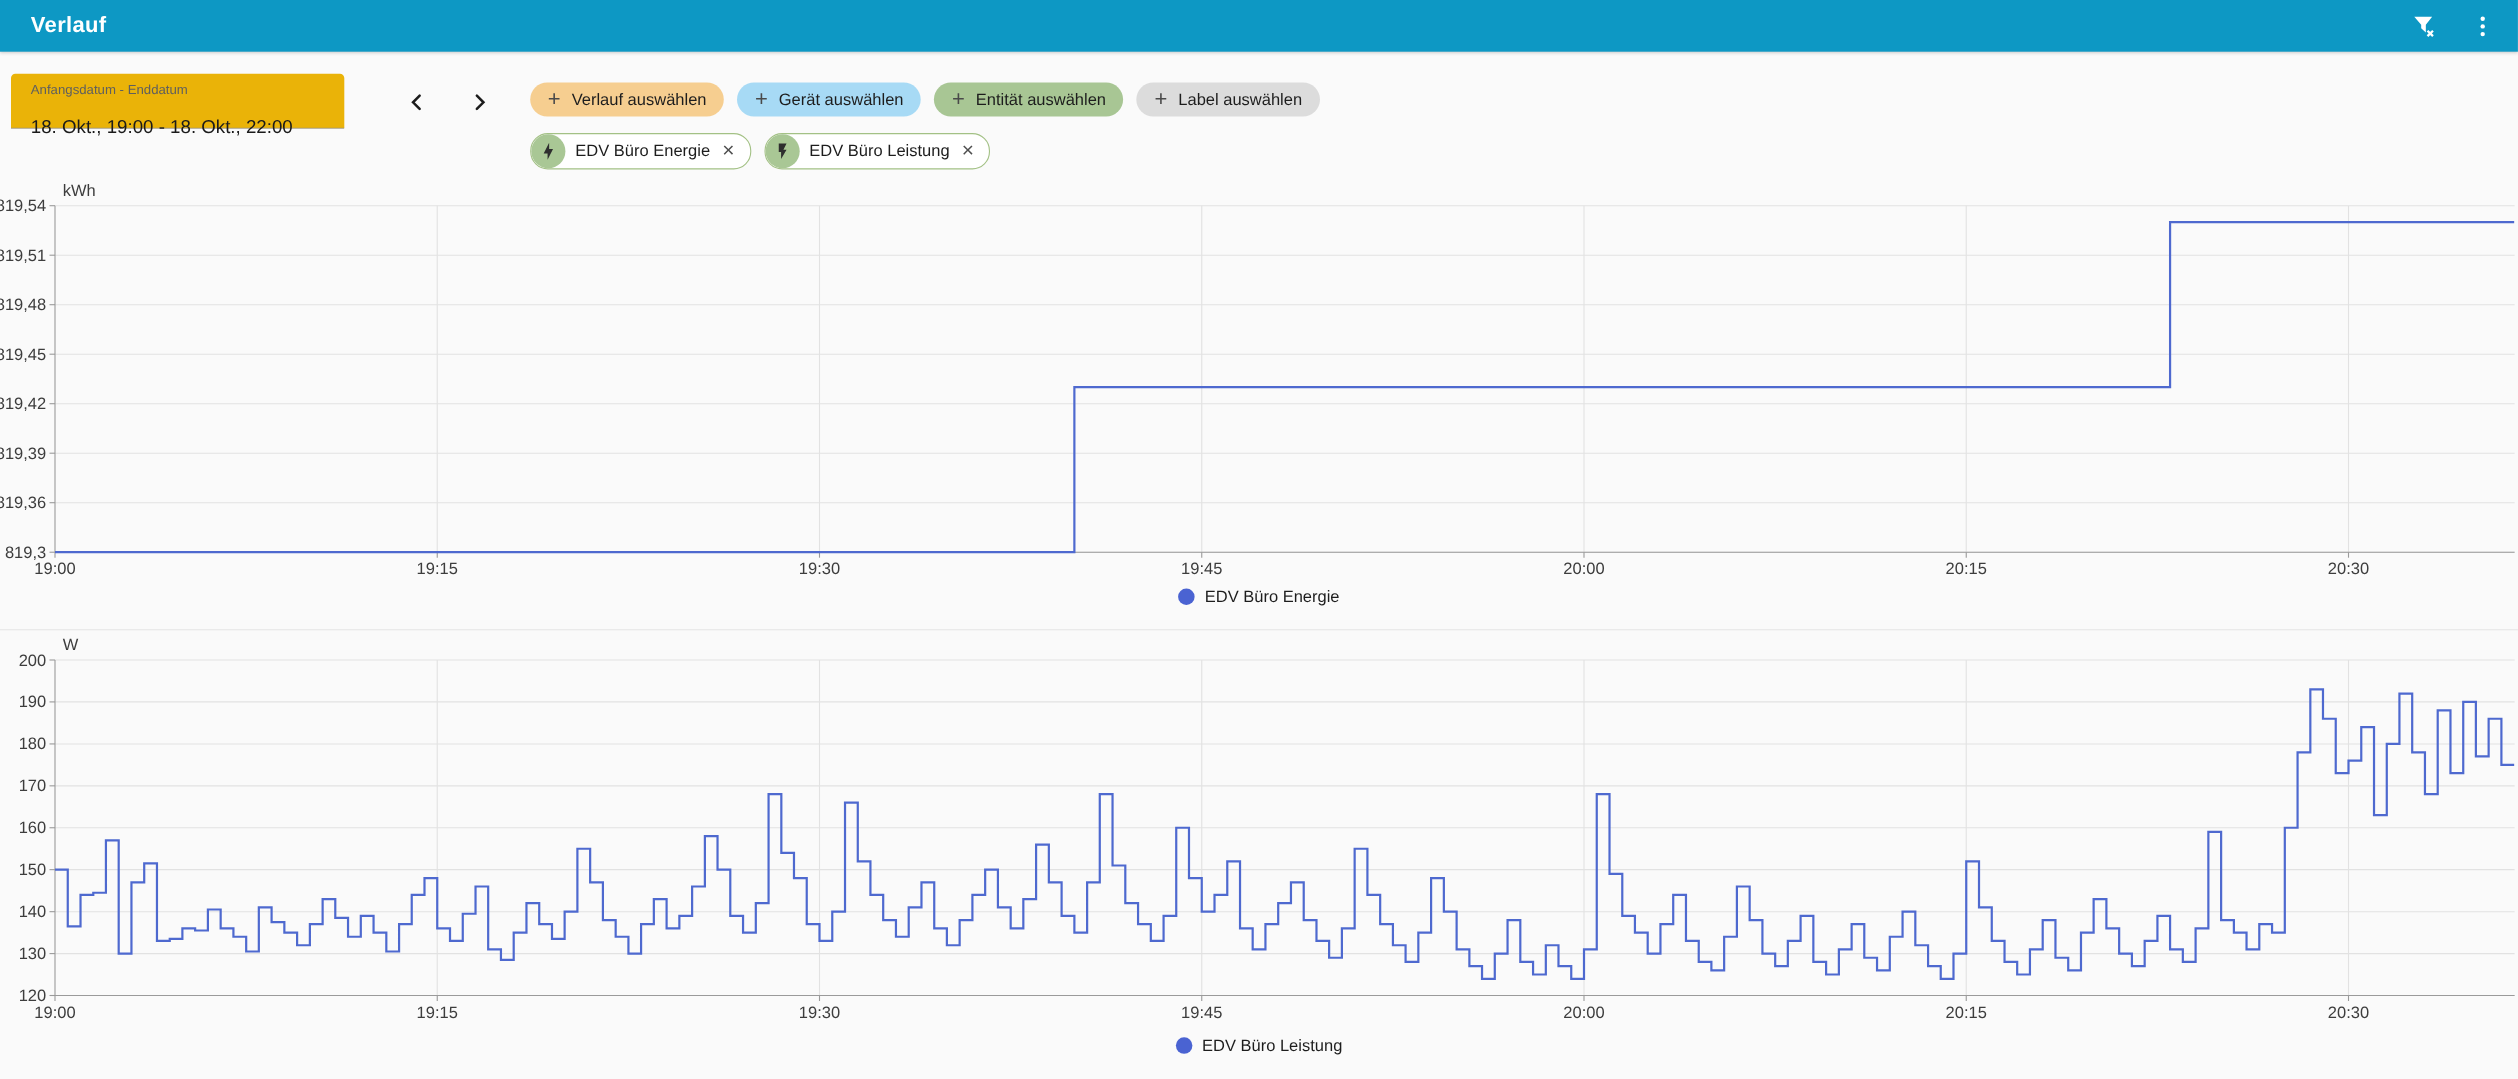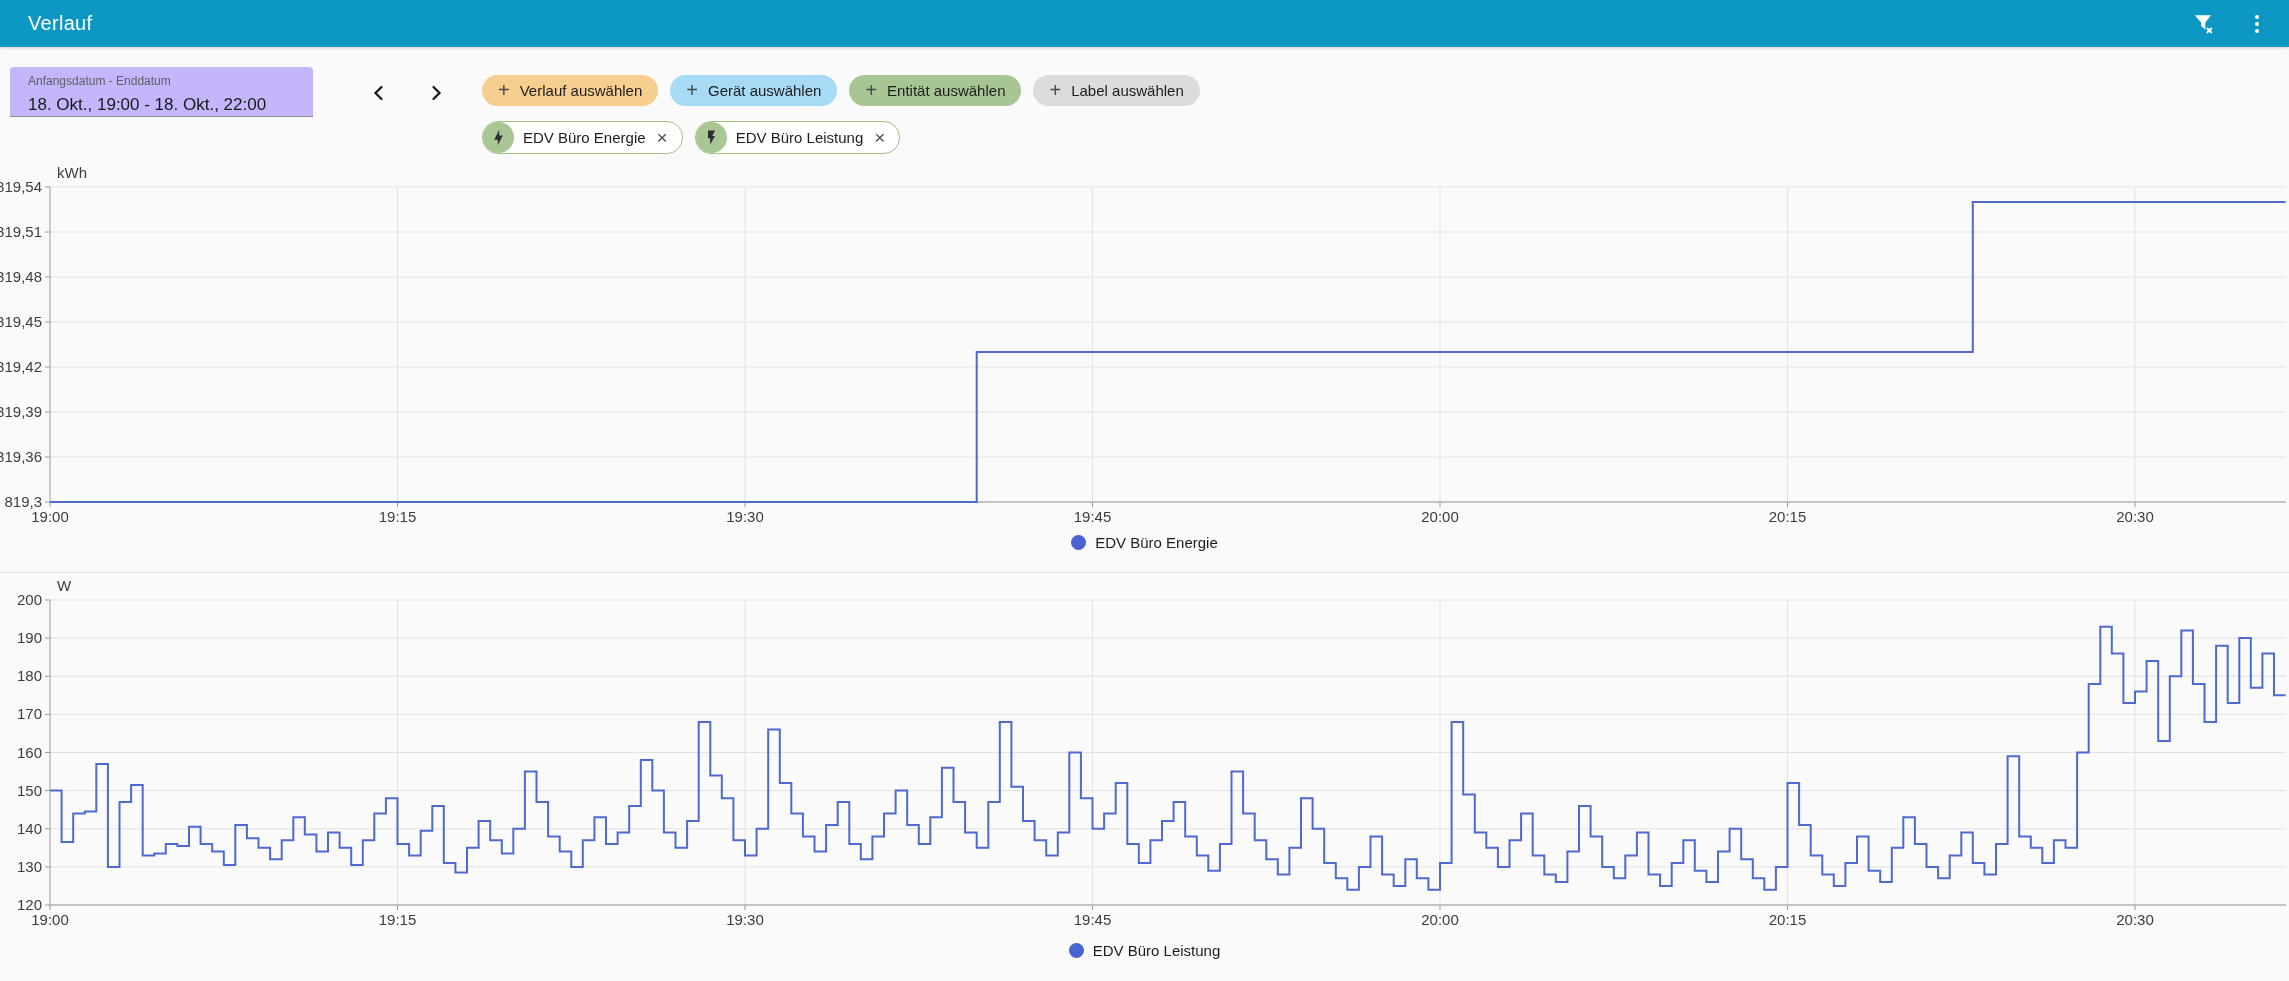--- a/index.html
+++ b/index.html
@@ -1,27 +1,27 @@
 <!DOCTYPE html>
 <html><head>
 <meta charset="utf-8">
 <style>
   html,body{margin:0;padding:0}
   body{width:2289px;height:981px;background:#fafafa;font-family:"Liberation Sans",sans-serif;overflow:hidden;position:relative}
 
   
   .app-bar{position:absolute;top:0;left:0;width:2289px;height:47px;background:#0d98c4;display:flex;align-items:center;box-sizing:border-box;padding:0 16px;box-shadow:0 1px 3px rgba(0,0,0,.18)}
-  .app-title{color:#fff;font-size:20px;margin-left:12px;font-weight:400;letter-spacing:.3px}
+  .app-title{color:#fff;font-size:20px;margin-left:12px;font-weight:700;letter-spacing:.3px}
   .app-actions{margin-left:auto;display:flex;align-items:center;gap:20px}
   .icon-btn{background:none;border:none;padding:4px;margin:0;cursor:pointer;display:flex;align-items:center}
 
   
-  .date-field{position:absolute;left:10px;top:67px;width:303px;height:50px;background:#c4b5fd;border-bottom:1px solid #8a8a8a;border-radius:4px 4px 0 0;box-sizing:border-box;padding:7px 0 0 18px;cursor:pointer}
+  .date-field{position:absolute;left:10px;top:67px;width:303px;height:50px;background:#eab308;border-bottom:1px solid #8a8a8a;border-radius:4px 4px 0 0;box-sizing:border-box;padding:7px 0 0 18px;cursor:pointer}
   .date-label{font-size:12px;color:#5f5f5f}
-  .date-value{font-size:17px;color:#1a1a1a;margin-top:7px}
+  .date-value{font-size:17px;color:#1a1a1a;margin-top:18px}
   .nav-btn{position:absolute;top:74px;width:38px;height:38px;background:none;border:none;cursor:pointer;display:flex;align-items:center;justify-content:center;padding:0}
   .nav-prev{left:360px}.nav-next{left:417px}
 
   .chip-row{position:absolute;left:482px;display:flex;gap:12px;align-items:center}
   .row1{top:75px}.row2{top:121px}
   .chip{display:inline-flex;align-items:center;height:31px;border-radius:16px;padding:0 16px;font-size:15px;color:#1d1d1d;gap:10px;border:none;cursor:pointer;white-space:nowrap}
   .plus{font-size:20px;color:#4a4a4a;line-height:1;transform:translateY(-1px)}
   .entity-chip{display:inline-flex;align-items:center;height:31px;border-radius:16px;background:#fff;border:1px solid #a3c185;padding:0 12px 0 0;gap:9px;cursor:pointer;white-space:nowrap;box-sizing:content-box}
   .entity-icon{width:31px;height:31px;border-radius:50%;background:#a9c795;display:flex;align-items:center;justify-content:center;flex:0 0 auto}
   .entity-label{font-size:15px;color:#1d1d1d}

